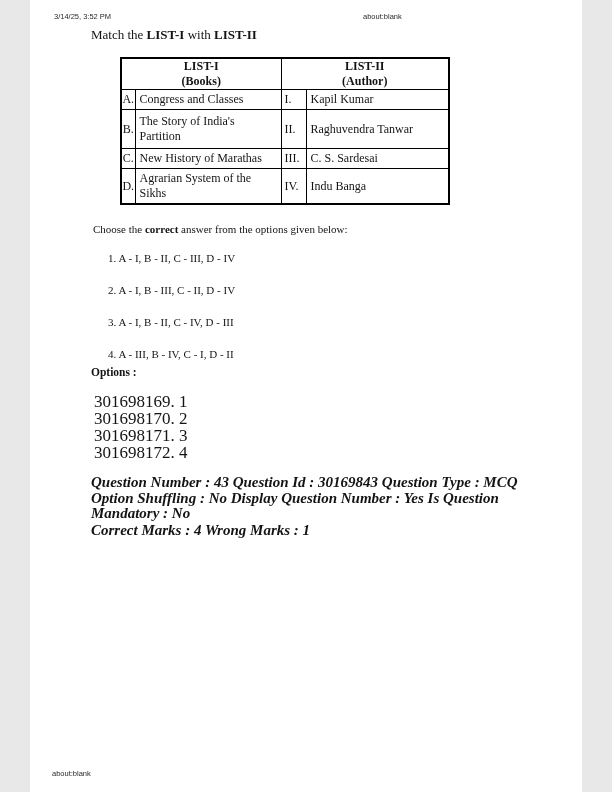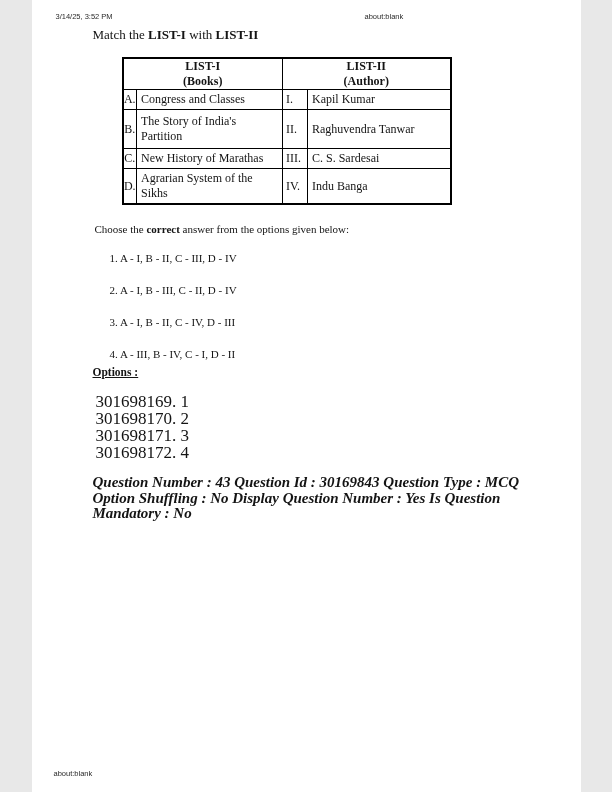--- a/index.html
+++ b/index.html
@@ -1,25 +1,24 @@
 <!DOCTYPE html>
 <html><head>
 <meta charset="utf-8">
 <style>
   html, body { margin: 0; padding: 0; background: #e8e8e8; }
   .page {
     position: relative;
-    width: 508px;
+    width: 552px;
     height: 792px;
     margin: 0 auto;
     background: #ffffff;
     font-family: "Liberation Serif", serif;
     color: #141414;
     overflow: hidden;
-    padding-left: 41px;
   }
 
   
   .print-header-date, .print-header-url,
   .print-footer-url, .print-footer-page {
     position: absolute;
     font-family: "Liberation Sans", sans-serif;
     font-size: 7.5px;
     color: #2a2a2a;
     white-space: nowrap;
@@ -84,21 +83,20 @@
     font-size: 11px;
     line-height: 15px;
   }
   .answer-option.first { margin-top: 14px; }
 
   .options-heading {
     margin: 3px 0 16px 0;
     font-size: 11.5px;
     line-height: 14px;
     font-weight: bold;
-    text-decoration: underline;
   }
   .option-id {
     margin: 3px 0 0 3px;
     font-size: 17px;
     line-height: 14px;
   }
 
   .meta-line {
     margin: 15px 0 0 0;
     max-width: 538px;
@@ -174,19 +172,20 @@
     <p class="answer-option">4. A - III, B - IV, C - I, D - II</p>
 
     <p class="options-heading">Options :</p>
 
     <p class="option-id">301698169. 1</p>
     <p class="option-id">301698170. 2</p>
     <p class="option-id">301698171. 3</p>
     <p class="option-id">301698172. 4</p>
 
     <p class="meta-line">Question Number : 43 Question Id : 30169843 Question Type : MCQ Option Shuffling : No Display Question Number : Yes Is Question Mandatory : No</p>
+    <p class="meta-line second">Correct Marks : 4 Wrong Marks : 1</p>
 
   </div>
 
   <span class="print-footer-url">about:blank</span>
   <span class="print-footer-page">49/84</span>
 
 </div>
 
 </body></html>

